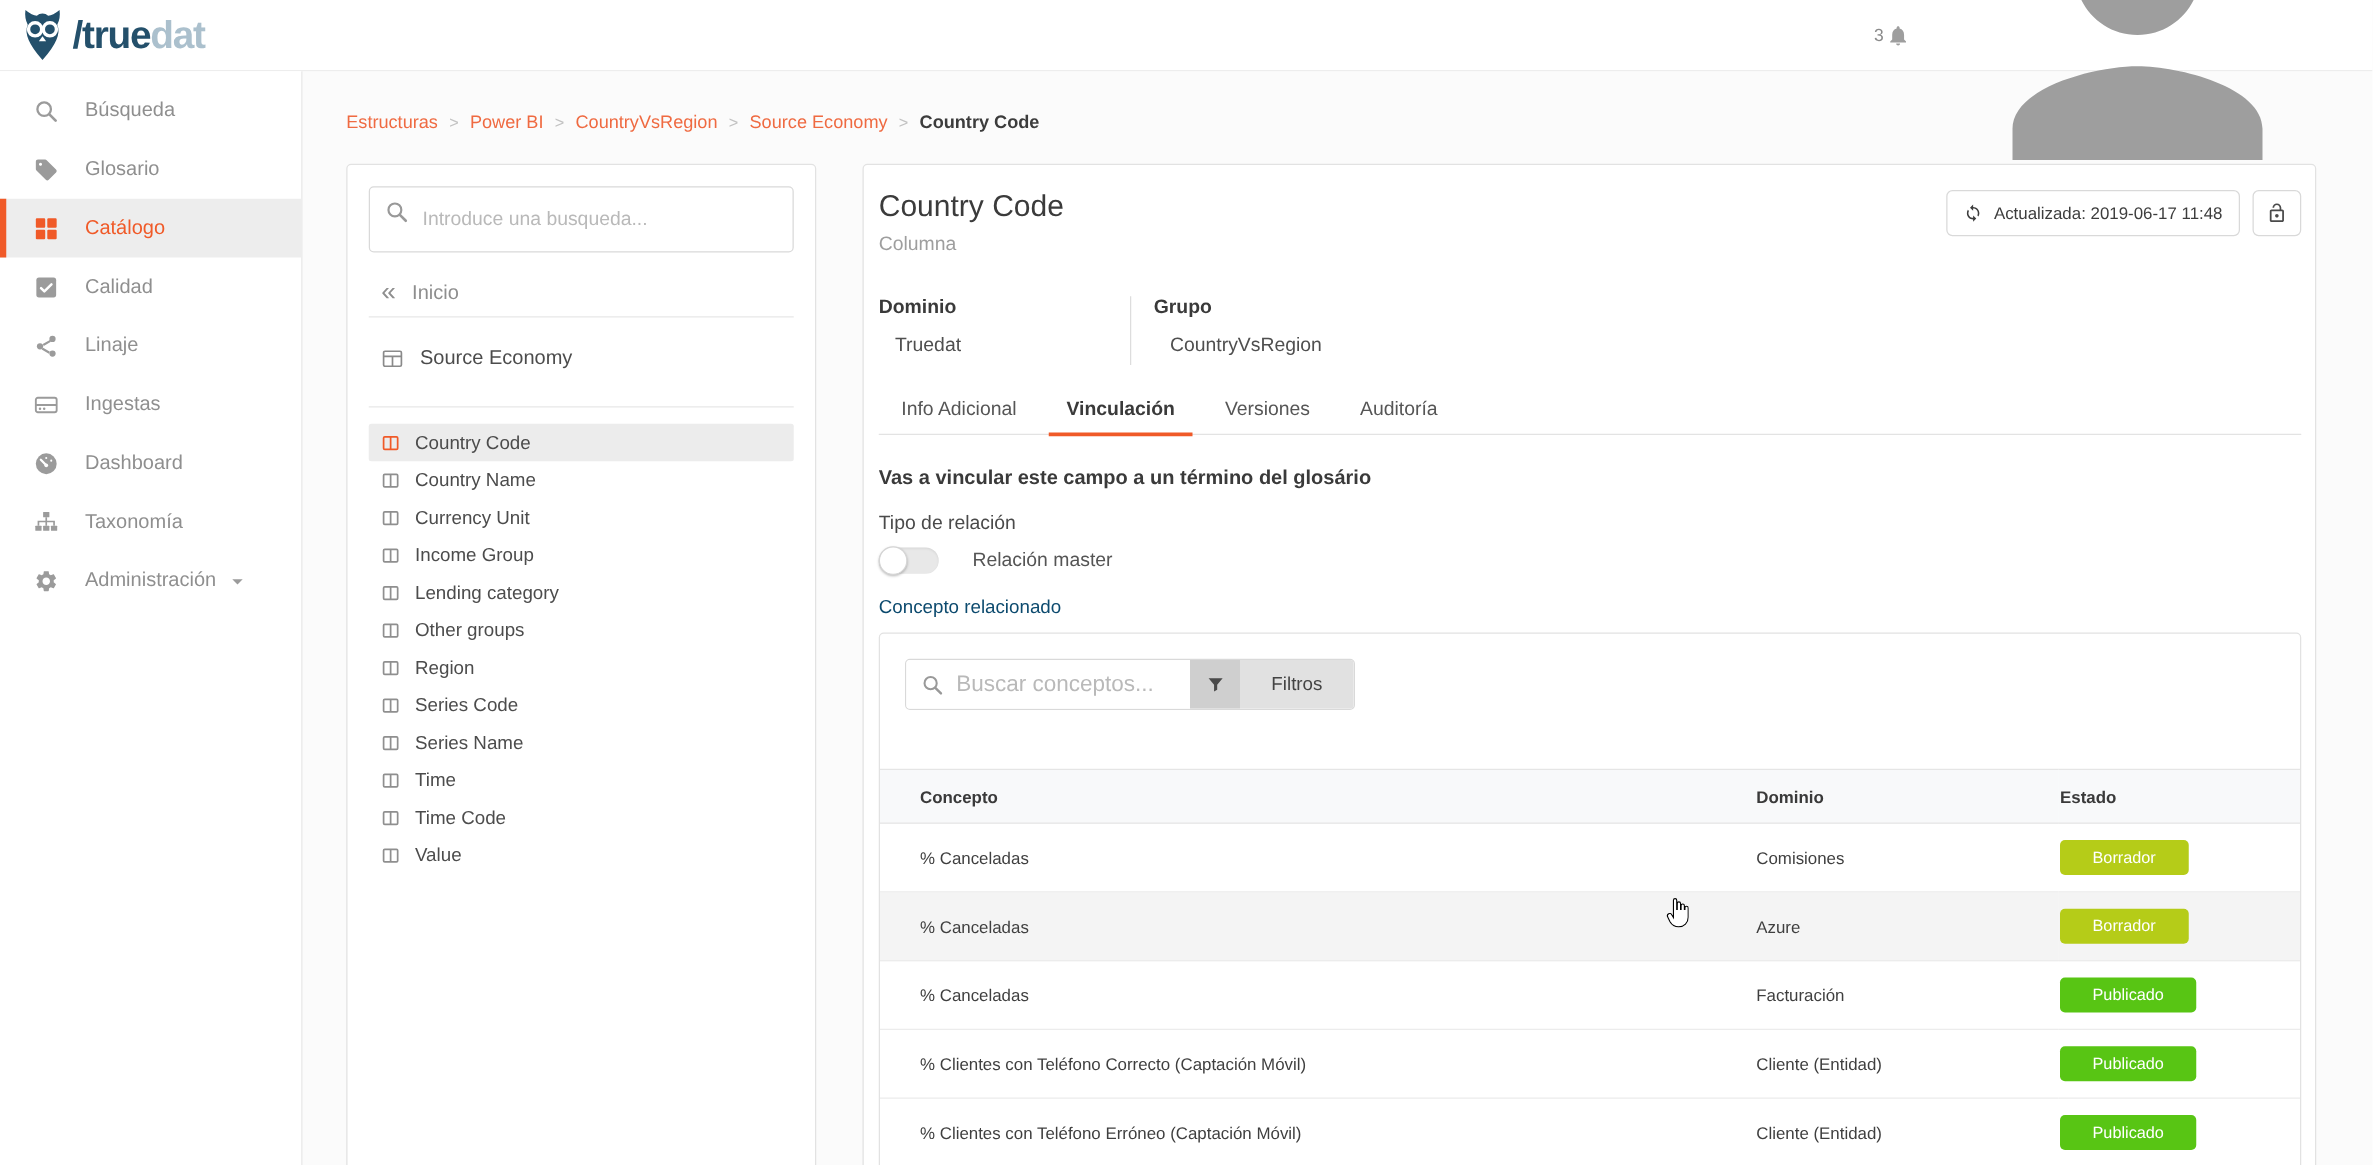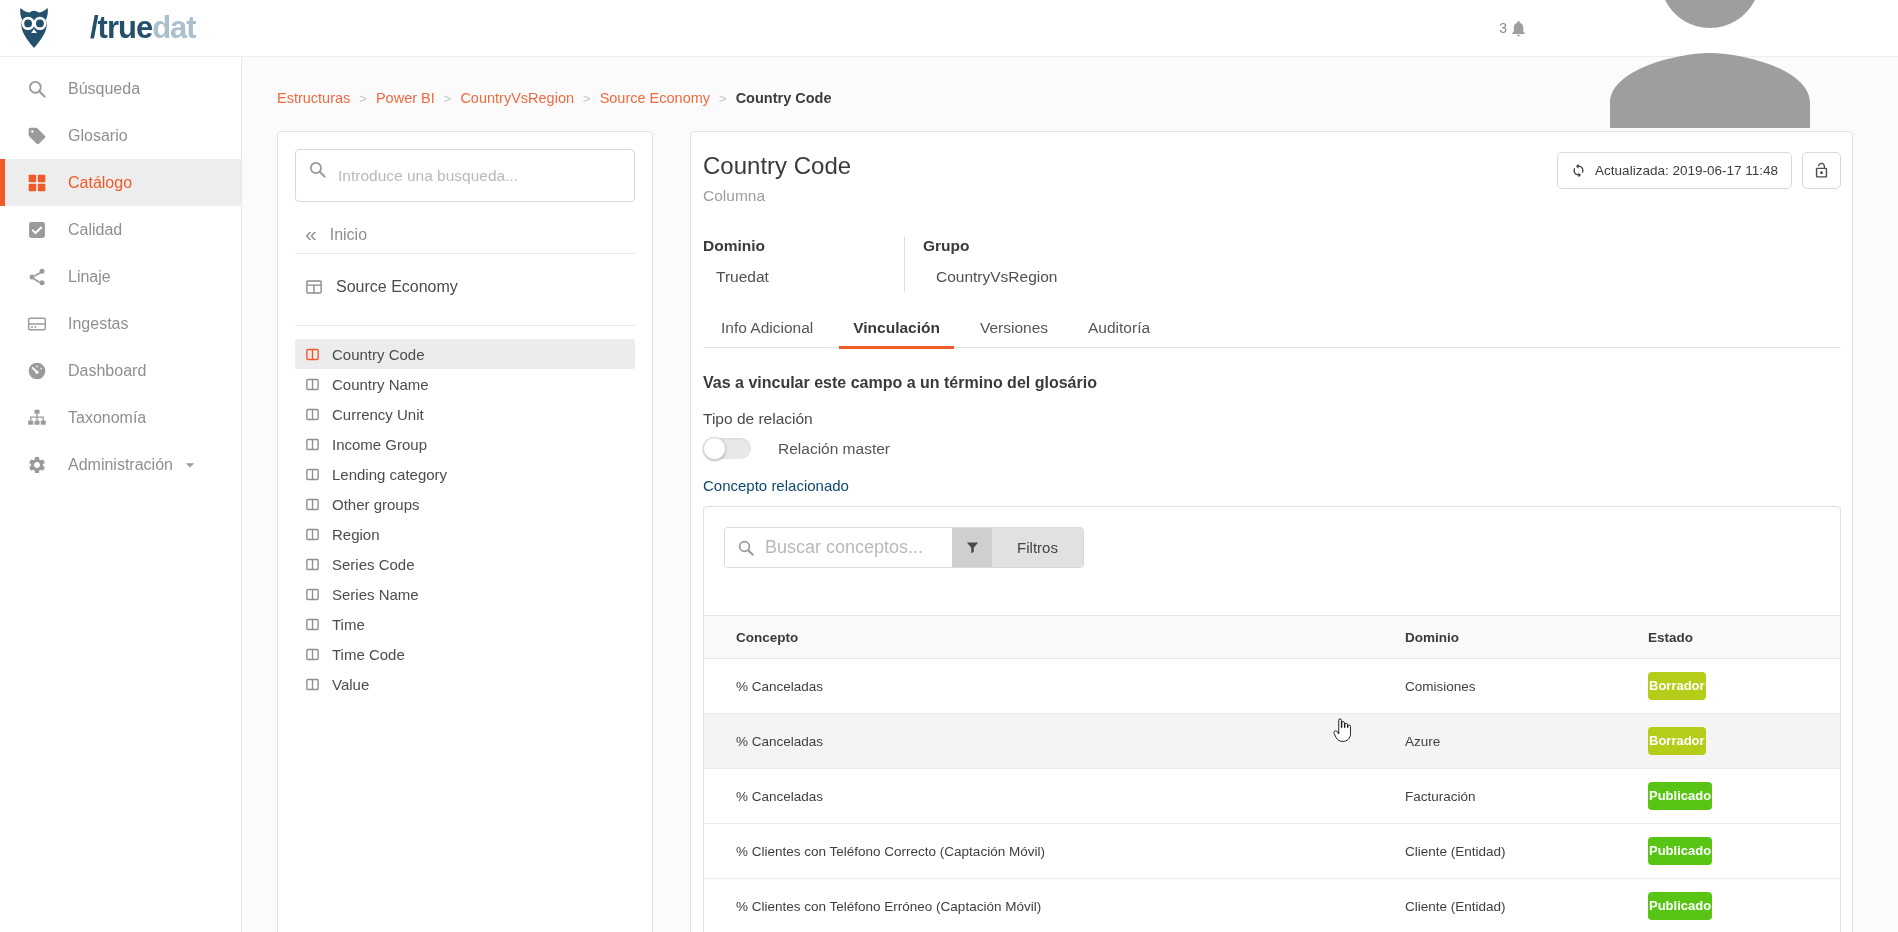--- a/index.html
+++ b/index.html
@@ -9,21 +9,21 @@
     font-family:"Liberation Sans", sans-serif; background:#fbfbfb; color:#3f3f3f;
   }
   svg { display:block; }
   .ico svg { width:100%; height:100%; }
 
   
   .topbar {
     height:57px; background:#fff; border-bottom:1px solid #ededed;
     display:flex; align-items:center; justify-content:space-between; padding:0 26px 0 14px;
   }
-  .logo { display:flex; align-items:center; cursor:pointer;gap:32px; }
+  .logo { display:flex; align-items:center; cursor:pointer; }
   .logo svg { width:40px; height:42px; margin-right:4px; }
   .brand { font-size:31px; font-weight:bold; letter-spacing:-1px; }
   .brand .dark { color:#24506b; }
   .brand .light { color:#abc0cd; }
   .topbar-right { display:flex; align-items:center; gap:32px; padding-right:12px; }
   .notif { display:flex; align-items:center; cursor:pointer; }
   .notif-count { font-size:14px; color:#8a8a8a; margin-right:2px; }
   .notif .ico { width:19px; height:19px; color:#9e9e9e; }
   .user-btn .ico { width:20px; height:20px; color:#9e9e9e; }
   .user-btn { cursor:pointer; }
@@ -122,21 +122,21 @@
 
   table.concepts { width:100%; border-collapse:collapse; margin-top:27px; font-size:13.5px; }
   table.concepts th {
     background:#f8f9fa; height:43px; text-align:left; font-weight:bold; color:#3a3a3a;
     border-top:1px solid #e5e5e5; border-bottom:1px solid #e5e5e5; font-size:13.5px;
   }
   table.concepts td { height:55px; border-bottom:1px solid #ececec; color:#3f3f3f; }
   th.c1, td.c1 { padding-left:32px; }
   tr.hovered { background:#f4f4f4; }
   tr.data-row { cursor:pointer; }
-  .badge { display:inline-block; padding:6px 1px 7px; border-radius:4px; color:#fff; font-weight:bold; font-size:13px; }
+  .badge { display:inline-block; padding:6px 26px 7px; border-radius:4px; color:#fff; font-weight:normal; font-size:13px; }
 
   .cursor-overlay { position:absolute; left:1330px; top:718px; width:21px; height:28px; pointer-events:none; z-index:50; }
 </style>
 </head>
 <body>
 
 <header class="topbar">
   <div class="logo">
     <span class="ico">
       <svg viewBox="0 0 44 46">

